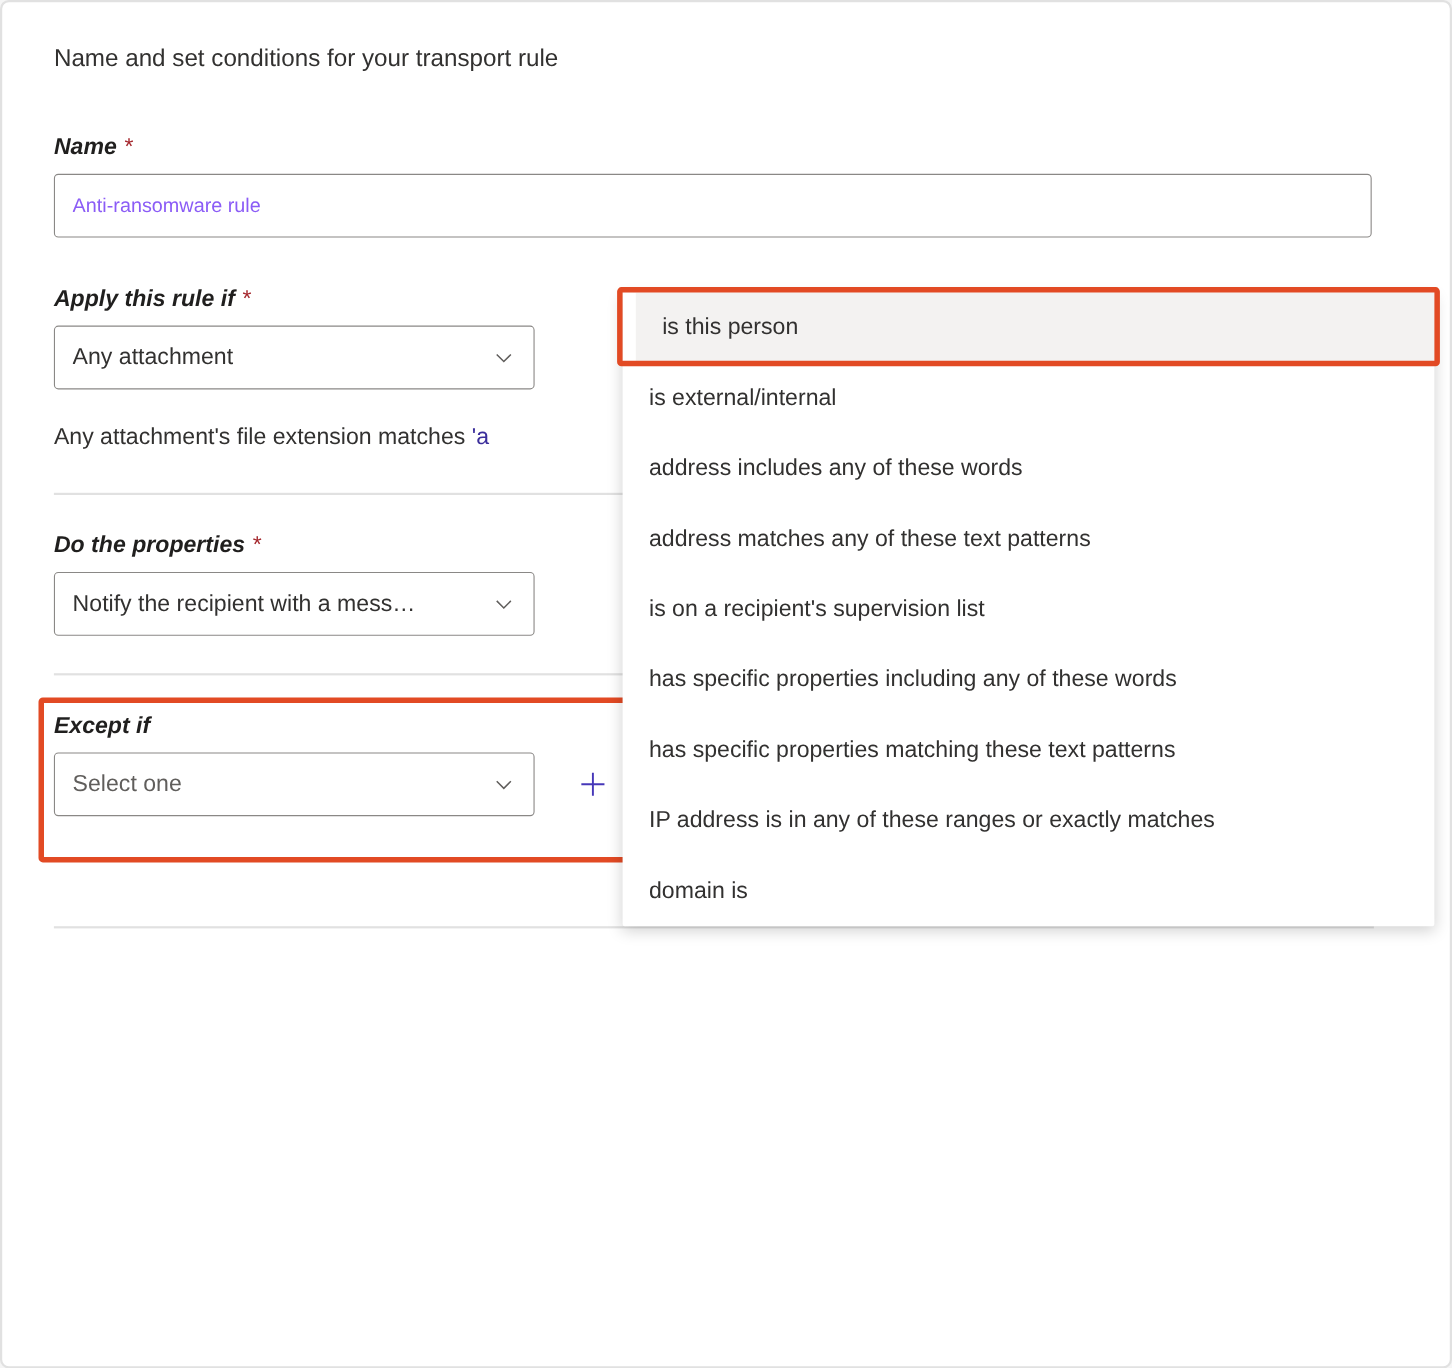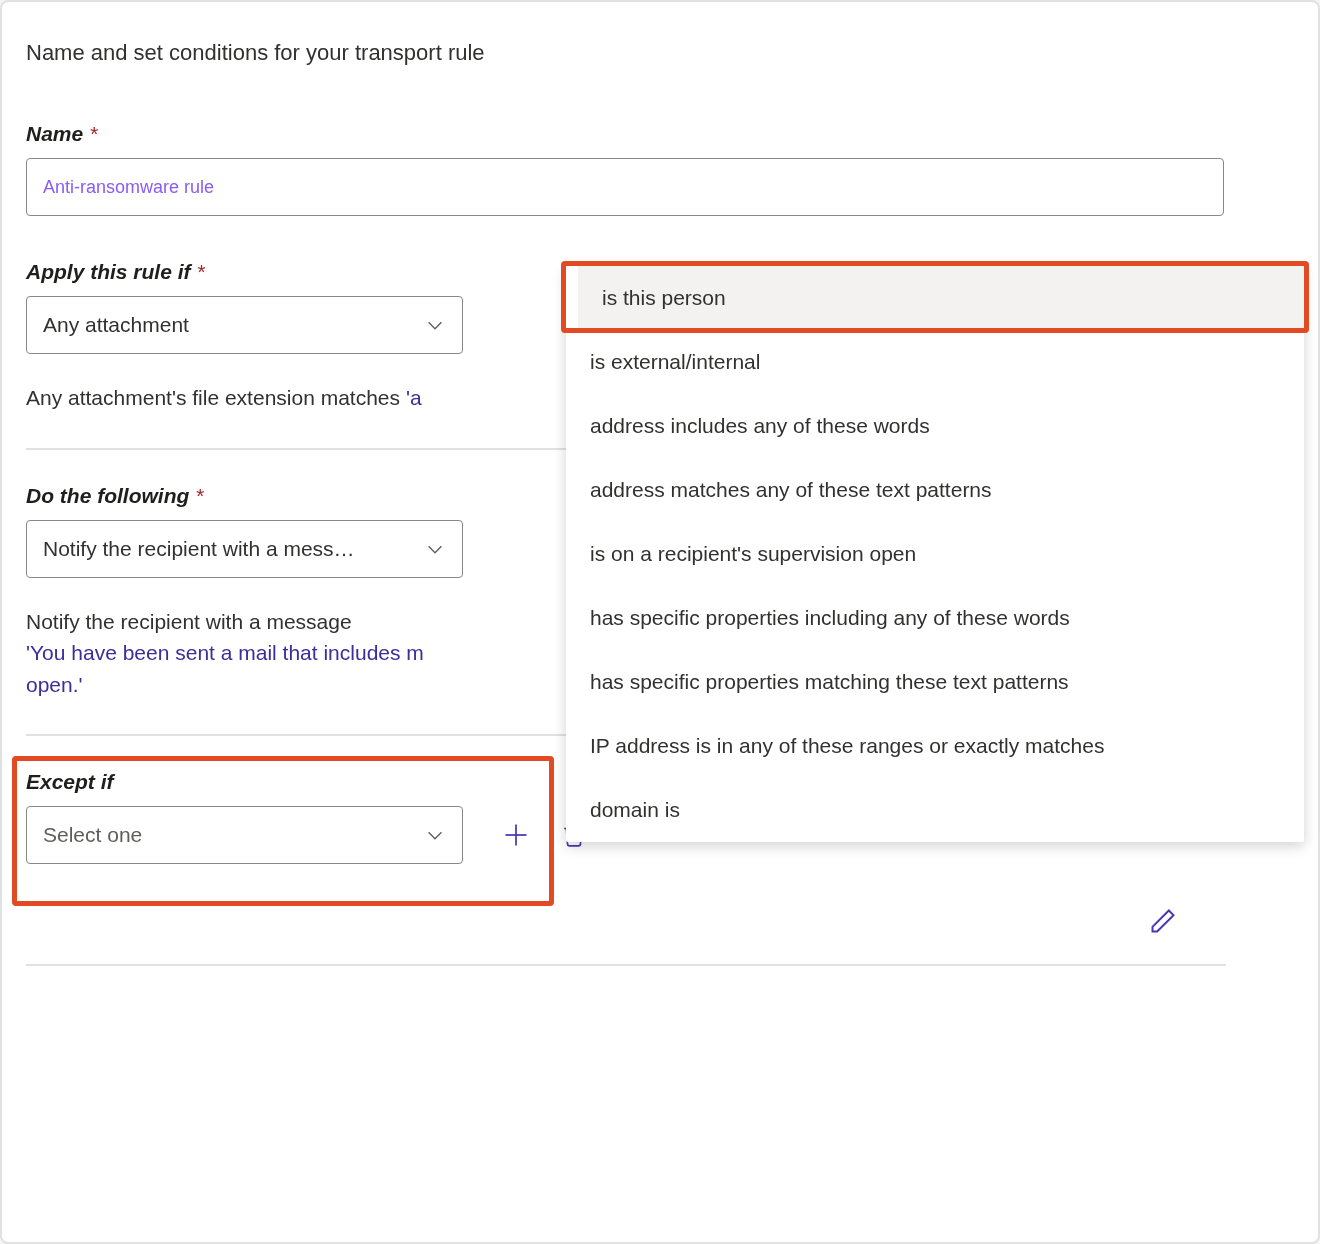--- a/index.html
+++ b/index.html
@@ -10,21 +10,21 @@
     font-family: "Segoe UI", -apple-system, BlinkMacSystemFont, sans-serif;
     font-size: 21px;
     color: #323130;
   }
   .outer {
     width: 1320px;
     height: 1244px;
     background: #fff;
     border: 2px solid #e1e1e1;
     border-radius: 8px;
-    padding: 38px 40px 40px 24px;
+    padding: 38px 40px 40px 47px;
     position: relative;
   }
   .page-heading {
     font-size: 22px;
     font-weight: 400;
     color: #323130;
     margin: 0 0 56px 0;
   }
   .field-label {
     font-size: 21px;
@@ -194,35 +194,30 @@
     </div>
     <div class="desc-line">
       <span>Any attachment's file extension matches </span><span class="desc-link">'a</span>
     </div>
   </div>
 
   <hr class="section-divider">
 
   <div class="group-do">
     <div class="field-label">
-      <span>Do the following</span>
+      <span>Do the properties</span>
       <span class="required">*</span>
     </div>
     <div class="select-box">
       <span class="select-text">Notify the recipient with a mess…</span>
       <span class="chevron">
         <svg viewBox="0 0 24 24" fill="none" stroke="#605e5c" stroke-width="1.5">
             <polyline points="5 9 12 16 19 9"></polyline>
           </svg>
       </span>
-    </div>
-    <div class="desc-line" style="white-space:normal;">
-      <span>Notify the recipient with a message</span><br>
-      <span class="desc-link"><span>'You have been sent a mail that includes m</span></span><br>
-      <span class="desc-link">open.'</span>
     </div>
   </div>
 
   <hr class="section-divider">
 
   <div class="group-except">
     <div class="field-label">
       <span>Except if</span>
     </div>
     <div class="except-row">
@@ -267,20 +262,20 @@
   </div>
 
   <hr class="section-divider" style="margin-top:26px;">
 
   <div class="dropdown-panel">
     <div class="dropdown-highlight"></div>
     <div class="dropdown-item hover">is this person</div>
     <div class="dropdown-item">is external/internal</div>
     <div class="dropdown-item">address includes any of these words</div>
     <div class="dropdown-item">address matches any of these text patterns</div>
-    <div class="dropdown-item">is on a recipient's supervision open</div>
+    <div class="dropdown-item">is on a recipient's supervision list</div>
     <div class="dropdown-item">has specific properties including any of these words</div>
     <div class="dropdown-item">has specific properties matching these text patterns</div>
     <div class="dropdown-item">IP address is in any of these ranges or exactly matches</div>
     <div class="dropdown-item">domain is</div>
   </div>
 
 </div>
 
 </body></html>

